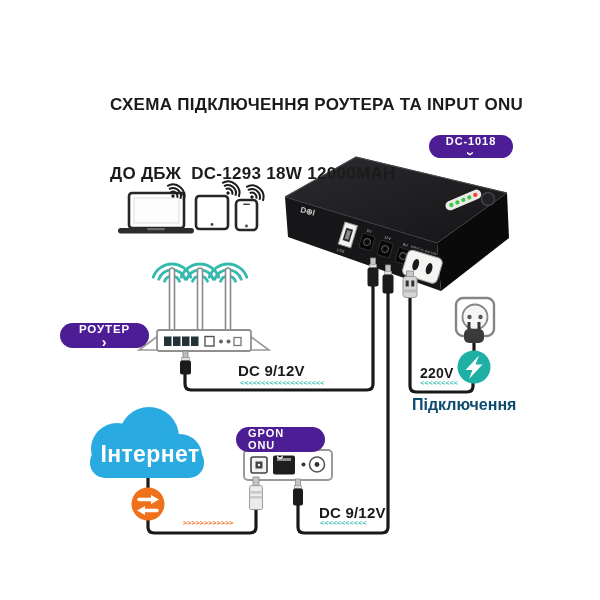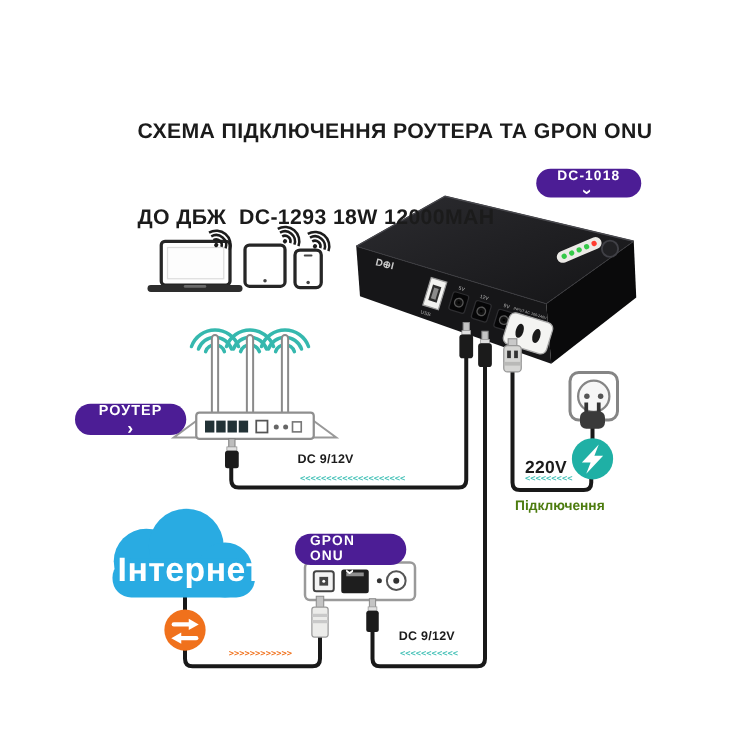--- a/index.html
+++ b/index.html
@@ -14,33 +14,33 @@
   .badge{
     position:absolute;display:flex;align-items:center;justify-content:space-between;
     background:#4c1d95;color:#fff;border-radius:999px;font-weight:700;
     font-size:11.5px;letter-spacing:.9px;padding:0 12px;box-sizing:border-box;flex-direction:column;
   }
   .badge .chev{font-size:14px;font-weight:700;line-height:1;display:inline-block;}
   .chev-down{transform:rotate(90deg);}
   .badge-router{left:60px;top:323px;width:89px;height:25px;}
   .badge-ups{left:429px;top:135px;width:84px;height:23px;font-size:11px;}
   .badge-onu{left:236px;top:427px;width:89px;height:25px;font-size:11px;}
-  .cable-label{position:absolute;font-weight:700;font-size:10px;color:#1b1b1b;letter-spacing:.2px;}
+  .cable-label{position:absolute;font-weight:700;font-size:15px;color:#1b1b1b;letter-spacing:.2px;}
   .lbl-dc1{left:238px;top:362px;}
   .lbl-dc2{left:319px;top:504px;}
   .lbl-220{left:420px;top:365px;font-size:14px;text-align:center;}
   .dashes{position:absolute;font-family:"DejaVu Sans Mono",monospace;font-weight:700;
           font-size:7px;letter-spacing:0;color:#45c1b7;line-height:7px;}
   .dash1{left:240px;top:380px;}
   .dash2{left:320px;top:520px;}
   .dash3{left:420px;top:380px;}
   .dash-orange{left:183px;top:520px;color:#f0711c;}
-  .caption{left:412px;top:397px;font-size:11px;font-weight:700;line-height:16px;color:#4d7c0f;}
+  .caption{left:412px;top:397px;font-size:16px;font-weight:700;line-height:16px;color:#0c4a6e;}
   .cloud-label{left:94px;top:441px;width:112px;text-align:center;color:#ffffff;
-               font-size:27px;font-weight:700;letter-spacing:.4px;}
+               font-size:23px;font-weight:700;letter-spacing:.4px;}
 </style>
 </head>
 <body>
 
 <div id="stage">
 
 <svg width="600" height="600" viewBox="0 0 600 600">
   <defs>
     <linearGradient id="topGrad" x1="0" y1="0" x2="1" y2="1">
       <stop offset="0" stop-color="#2c2c30"></stop>
@@ -251,21 +251,21 @@
     <rect x="477.5" y="322" width="3" height="8" fill="#333333"></rect>
     <rect x="464" y="329" width="20" height="14" rx="5" fill="#3a3a3a"></rect>
   </g>
   <g>
     <circle cx="474" cy="367" r="16.5" fill="#1fb0a5"></circle>
     <polygon points="479,355.5 465.5,370 472.5,370 469,379 482.5,364.5 475.5,364.5" fill="#ffffff"></polygon>
   </g>
 </svg>
 
 <div class="abs title">
-  <div>СХЕМА ПІДКЛЮЧЕННЯ РОУТЕРА ТА GPON ONU</div>
+  <div>СХЕМА ПІДКЛЮЧЕННЯ РОУТЕРА ТА INPUT ONU</div>
   <div>ДО ДБЖ  DC-1293 18W 12000МАН</div>
 </div>
 
 <div class="badge badge-ups">
   <span>DC-1018</span>
   <span class="chev chev-down">›</span>
 </div>
 
 <div class="badge badge-router">
   <span>РОУТЕР</span>

